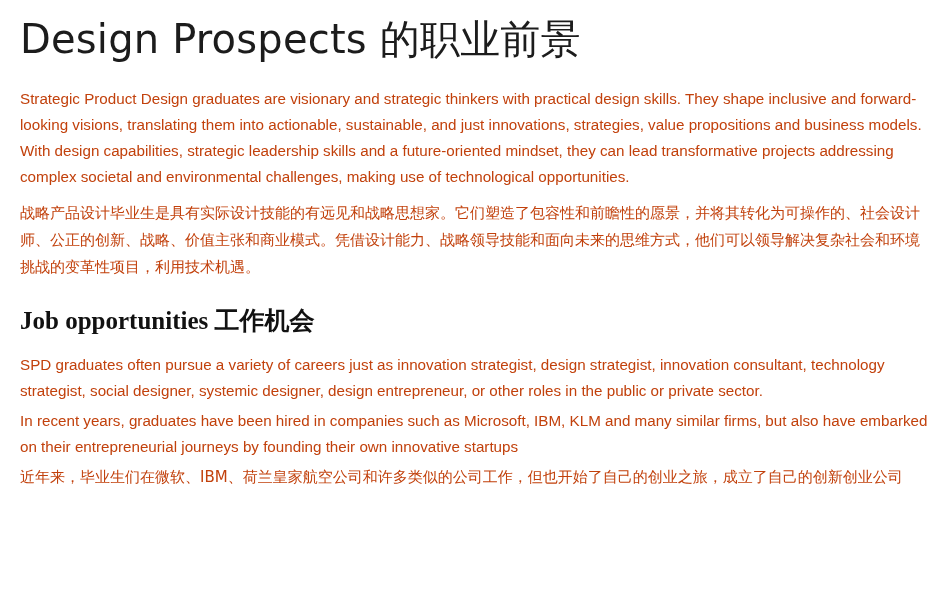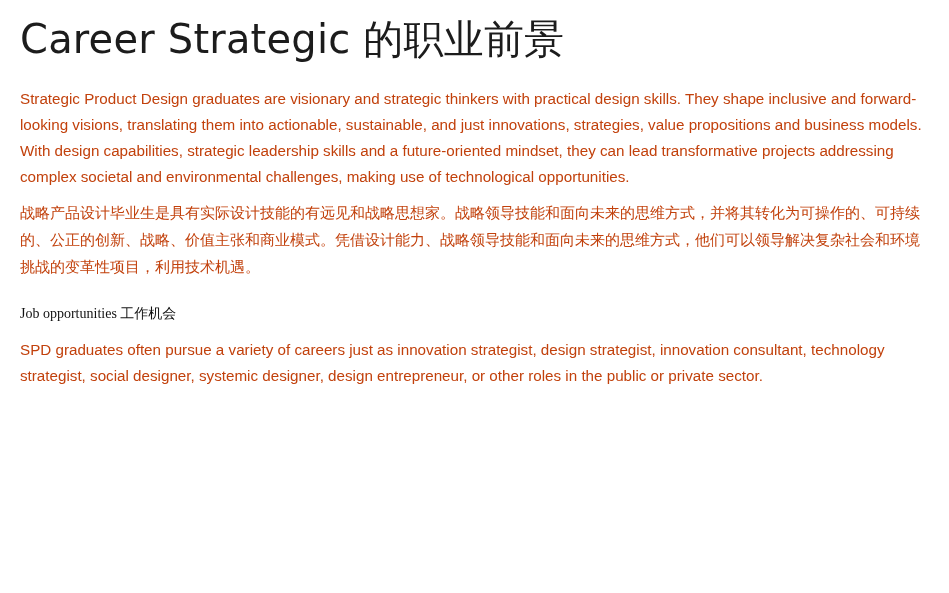--- a/index.html
+++ b/index.html
@@ -22,22 +22,22 @@
     font-family: "DejaVu Sans", sans-serif;
     font-weight: 400;
     font-size: 40px;
     line-height: 1.25;
     color: #1c1c1c;
     margin: 0 0 22px 0;
     letter-spacing: 0.2px;
   }
   .section-heading {
     font-family: "Liberation Serif", serif;
-    font-weight: normal;
-    font-size: 14px;
+    font-weight: bold;
+    font-size: 25px;
     line-height: 1.3;
     color: #111111;
     margin: 24px 0 14px 0;
   }
   p {
     margin: 0 0 10px 0;
     font-size: 15.2px;
     line-height: 26px;
     color: #c2410c;
   }
@@ -54,26 +54,28 @@
   }
   .tight {
     margin-bottom: 4px;
   }
 </style>
 </head>
 <body>
 
 <div class="page">
 
-  <h1 class="page-title">Career Strategic 的职业前景</h1>
+  <h1 class="page-title">Design Prospects 的职业前景</h1>
 
   <p class="en">Strategic Product Design graduates are visionary and strategic thinkers with practical design skills. They shape inclusive and forward-looking visions, translating them into actionable, sustainable, and just innovations, strategies, value propositions and business models. With design capabilities, strategic leadership skills and a future-oriented mindset, they can lead transformative projects addressing complex societal and environmental challenges, making use of technological opportunities.</p>
 
-  <p class="zh gap-after">战略产品设计毕业生是具有实际设计技能的有远见和战略思想家。战略领导技能和面向未来的思维方式，并将其转化为可操作的、可持续的、公正的创新、战略、价值主张和商业模式。凭借设计能力、战略领导技能和面向未来的思维方式，他们可以领导解决复杂社会和环境挑战的变革性项目，利用技术机遇。</p>
+  <p class="zh gap-after">战略产品设计毕业生是具有实际设计技能的有远见和战略思想家。它们塑造了包容性和前瞻性的愿景，并将其转化为可操作的、社会设计师、公正的创新、战略、价值主张和商业模式。凭借设计能力、战略领导技能和面向未来的思维方式，他们可以领导解决复杂社会和环境挑战的变革性项目，利用技术机遇。</p>
 
   <h2 class="section-heading">Job opportunities 工作机会</h2>
 
   <p class="en tight">SPD graduates often pursue a variety of careers just as innovation strategist, design strategist, innovation consultant, technology strategist, social designer, systemic designer, design entrepreneur, or other roles in the public or private sector.</p>
 
 
+  <p class="en tight">In recent years, graduates have been hired in companies such as Microsoft, IBM, KLM and many similar firms, but also have embarked on their entrepreneurial journeys by founding their own innovative startups</p>
 
+  <p class="zh">近年来，毕业生们在微软、IBM、荷兰皇家航空公司和许多类似的公司工作，但也开始了自己的创业之旅，成立了自己的创新创业公司</p>
 
 </div>
 
 </body></html>

